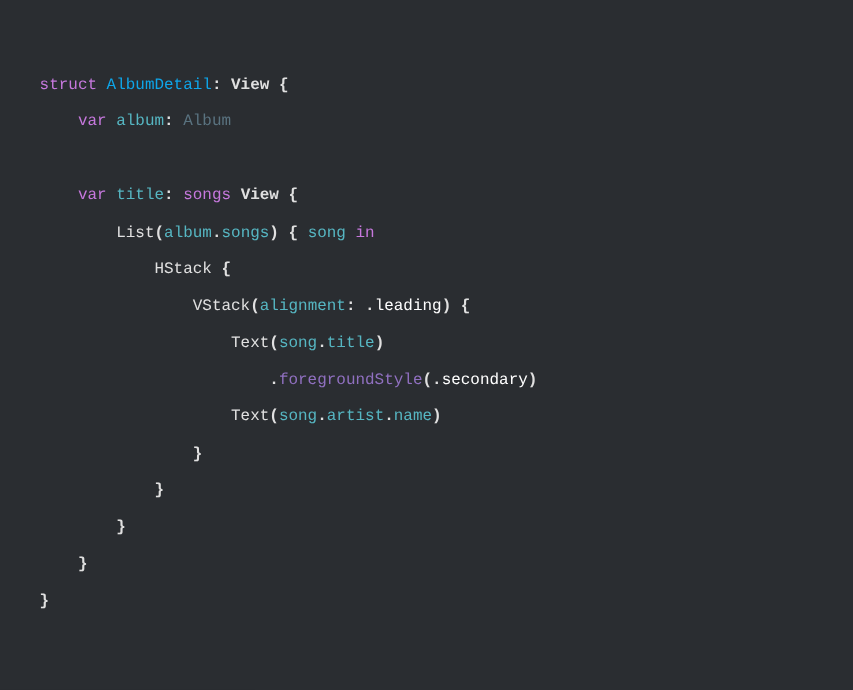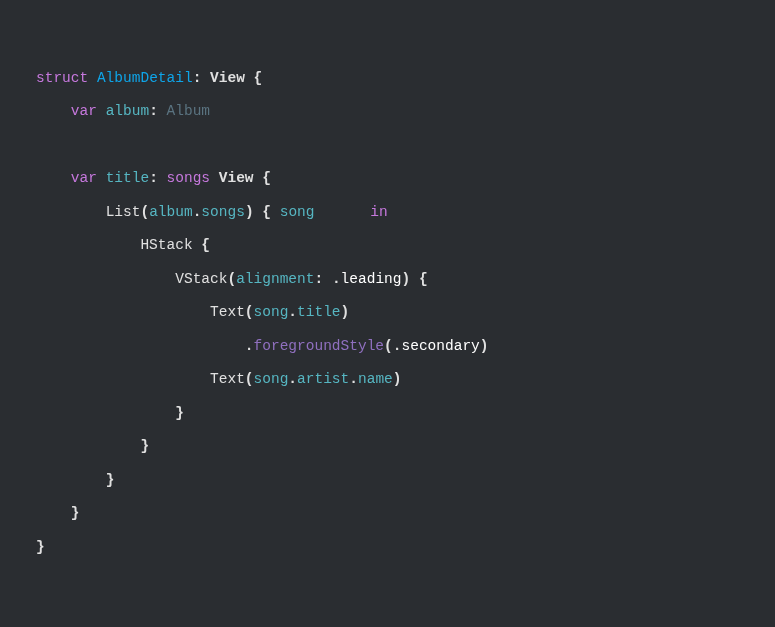--- a/index.html
+++ b/index.html
@@ -18,21 +18,21 @@
       height: 627px;
       overflow: hidden;
     }
     .line {
       white-space: pre;
     }
     .kw-import { color: #c678dd; }
     .kw-struct { color: #c678dd; }
     .kw-var { color: #c678dd; }
     .kw-some { color: #c678dd; }
-    .kw-in { color: #c678dd; margin-left: 47px; }
+    .kw-in { color: #c678dd; }
     .module { color: #e0e0e0; font-weight: 600; }
     .type-name { color: #0ea5e9; }
     .type-dim { color: #5a7380; }
     .protocol { color: #e0e0e0; font-weight: 600; }
     .prop-name { color: #56b6c2; }
     .member { color: #56b6c2; }
     .func-call { color: #e0e0e0; font-weight: 400; }
     .param-label { color: #56b6c2; }
     .closure-var { color: #56b6c2; }
     .punct { color: #e0e0e0; font-weight: 600; }

